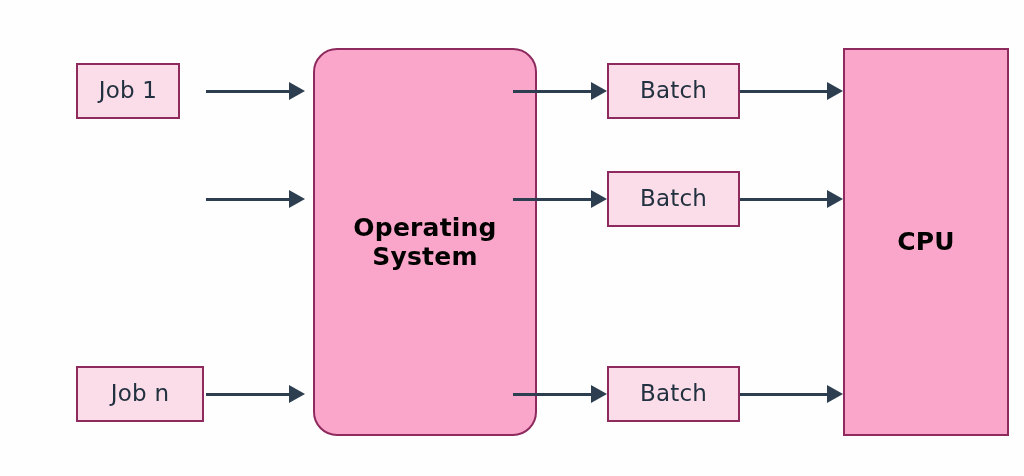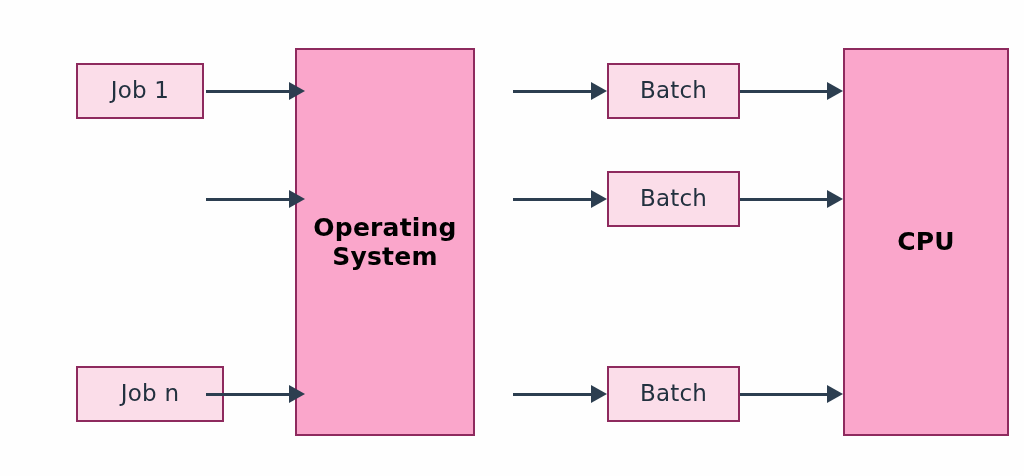--- a/index.html
+++ b/index.html
@@ -76,30 +76,30 @@
     border-top: 9px solid transparent;
     border-bottom: 9px solid transparent;
     border-left: 16px solid #2c3e50;
   }
 </style>
 </head>
 <body>
 
 <div id="diagram-canvas">
 
-  <div class="node small" style="left:76px; top:63px; width:128px; height:56px;">
+  <div class="node small" style="left:76px; top:63px; width:104px; height:56px;">
     <span class="node-label">Job 1</span>
   </div>
 
 
-  <div class="node small" style="left:76px; top:366px; width:148px; height:56px;">
+  <div class="node small" style="left:76px; top:366px; width:128px; height:56px;">
     <span class="node-label">Job n</span>
   </div>
 
-  <div class="node tall" style="left:295px; top:48px; width:180px; height:388px;">
+  <div class="node tall" style="left:313px; top:48px; width:224px; height:388px;border-radius:24px;">
     <span class="node-label">Operating
 System</span>
   </div>
 
   <div class="node small" style="left:607px; top:63px; width:133px; height:56px;">
     <span class="node-label">Batch</span>
   </div>
 
   <div class="node small" style="left:607px; top:171px; width:133px; height:56px;">
     <span class="node-label">Batch</span>

